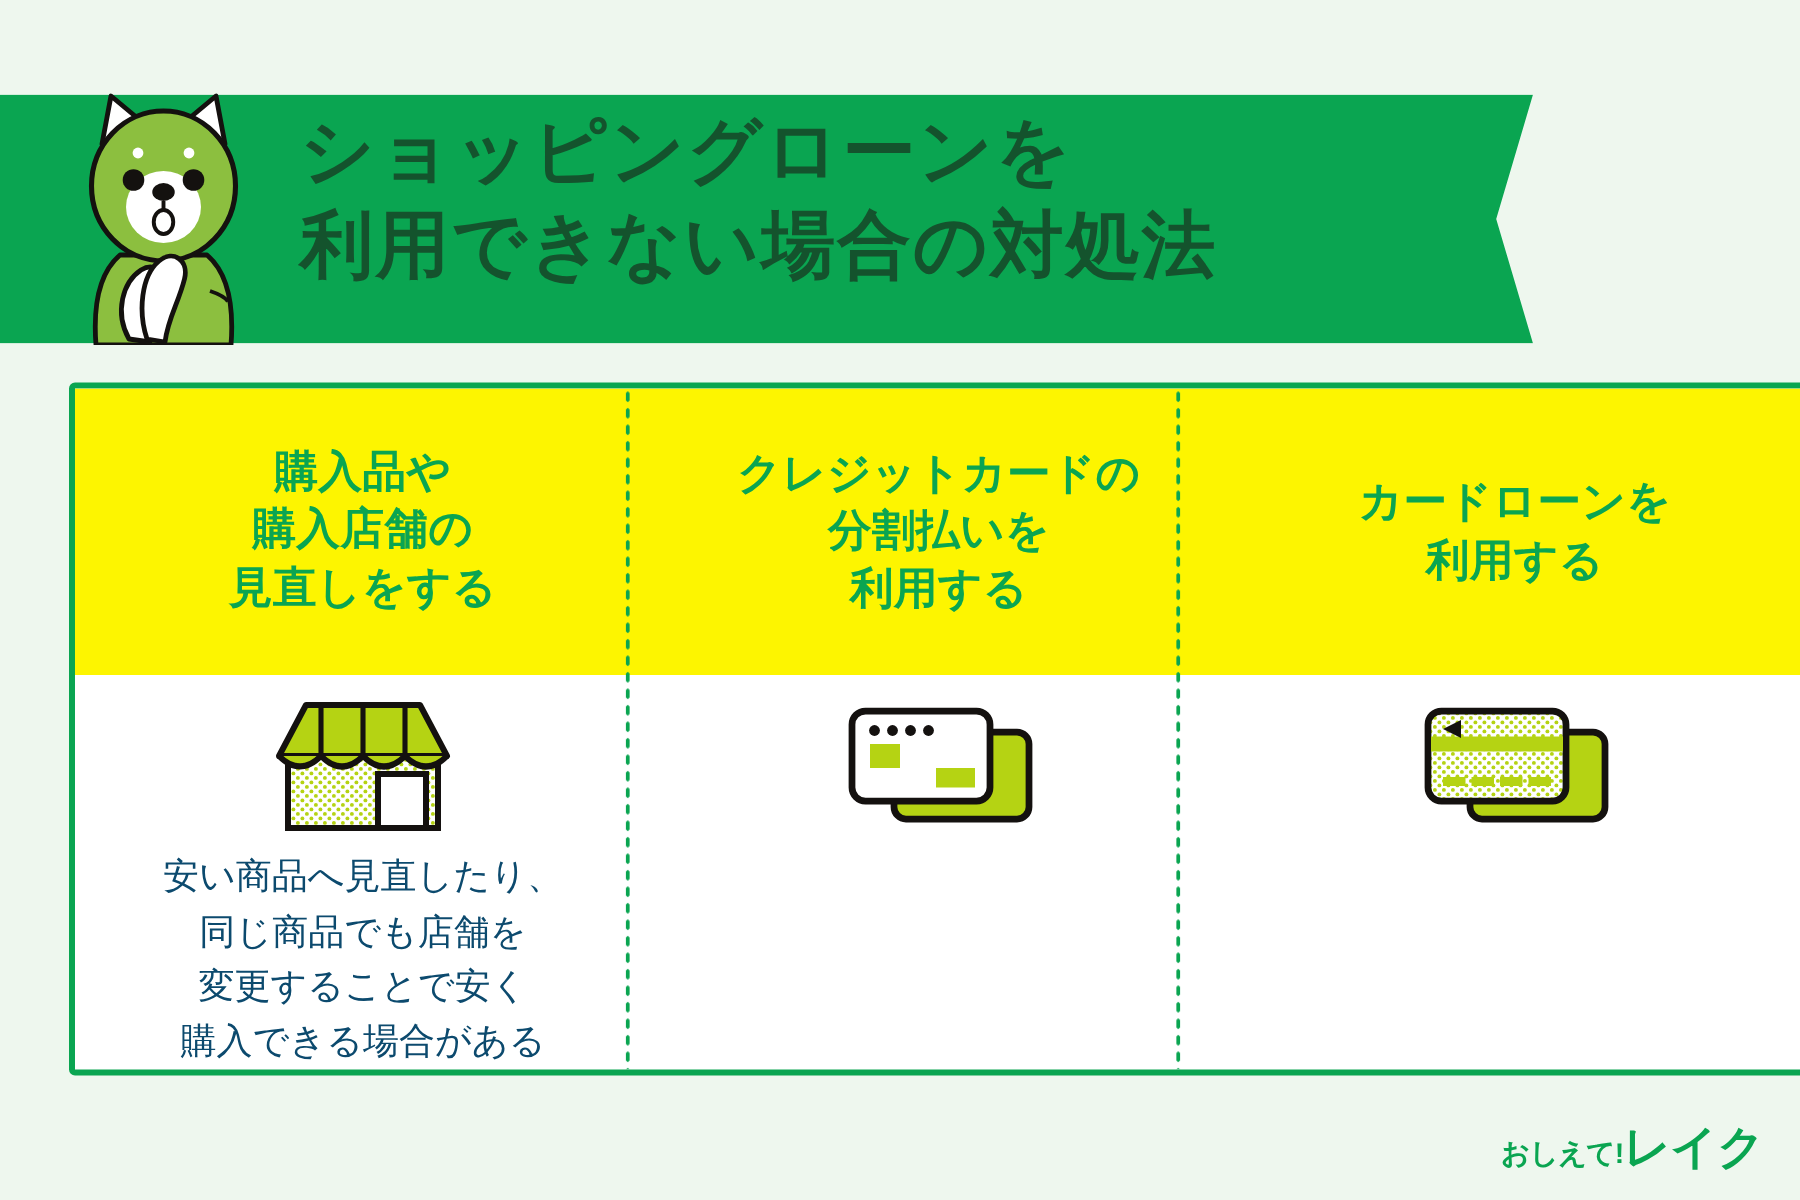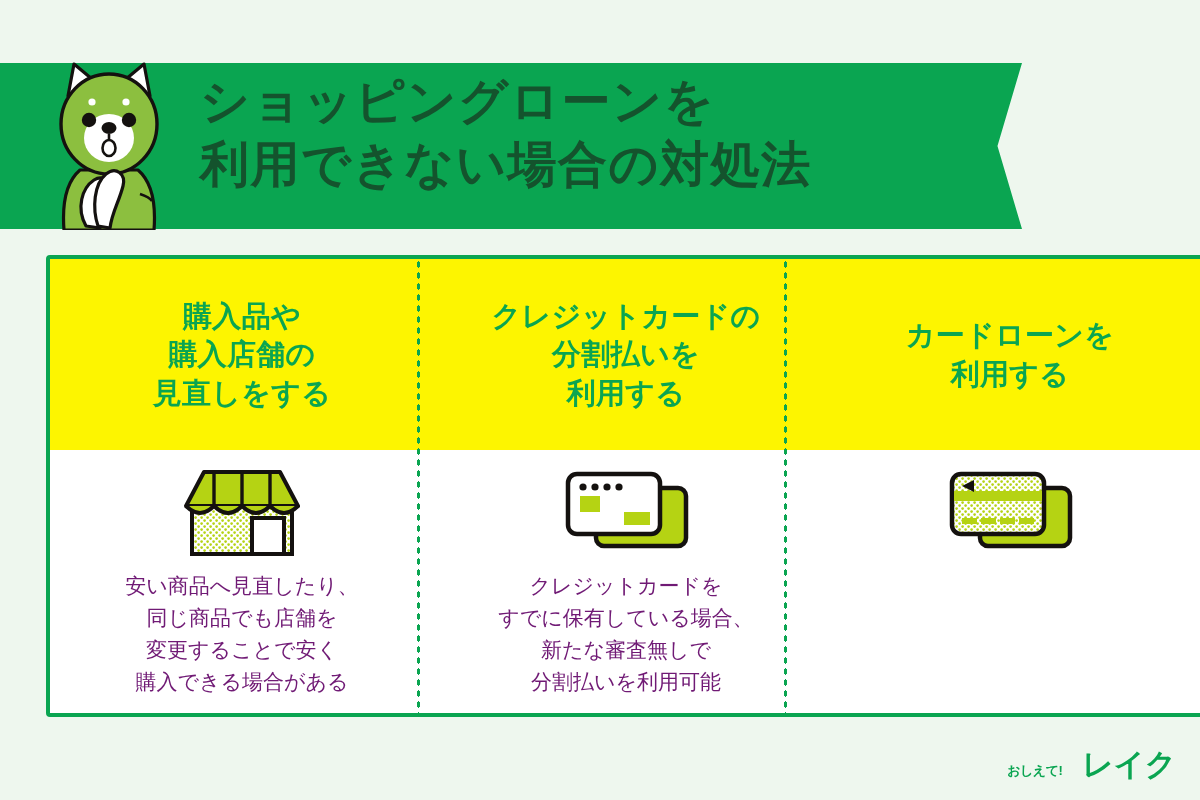--- a/index.html
+++ b/index.html
@@ -78,36 +78,36 @@
     text-align:center;
     white-space:pre-line;
     letter-spacing:0.3px;
   }
   .col-icon{
     height:120px;
     display:flex;align-items:center;justify-content:center;
     width:100%;
   }
   .col-body{
-    color:#701a75;
-    font-size:21px;
+    color:#0c4a6e;
+    font-size:24px;
     line-height:1.52;
     text-align:center;
     white-space:pre-line;
     letter-spacing:0px;
   }
 
   
   .logo{
     position:absolute;right:24px;bottom:14px;
     display:flex;align-items:baseline;
     color:#0aa551;
   }
-  .logo-small{font-size:13px;font-weight:bold;letter-spacing:-0.5px;}
-  .logo-big{font-size:31px;font-weight:bold;letter-spacing:-0.5px;margin-left:20px;}
+  .logo-small{font-size:19px;font-weight:bold;letter-spacing:-0.5px;}
+  .logo-big{font-size:31px;font-weight:bold;letter-spacing:-0.5px;}
 </style>
 </head>
 <body>
 
 <div id="stage">
 
   <div class="ribbon"></div>
 
   <div class="mascot">
     <svg viewBox="0 0 122 172" width="122" height="172">
@@ -199,24 +199,20 @@
             <circle cx="27" cy="25" r="3.6" fill="#14110f"></circle>
             <circle cx="39" cy="25" r="3.6" fill="#14110f"></circle>
             <circle cx="51" cy="25" r="3.6" fill="#14110f"></circle>
             <circle cx="63" cy="25" r="3.6" fill="#14110f"></circle>
 
             <rect x="24" y="34" width="20" height="16" fill="#b5d313"></rect>
 
             <rect x="68" y="50" width="26" height="13" fill="#b5d313"></rect>
           </svg>
         </div>
-        <div class="col-body">クレジットカードを
-すでに保有している場合、
-新たな審査無しで
-分割払いを利用可能</div>
       </div>
 
       <div class="col">
         <div class="col-head">
           <div class="col-head-text">カードローンを
 利用する</div>
         </div>
         <div class="col-icon">
           <svg viewBox="0 0 140 96" width="140" height="96">
             <defs>

